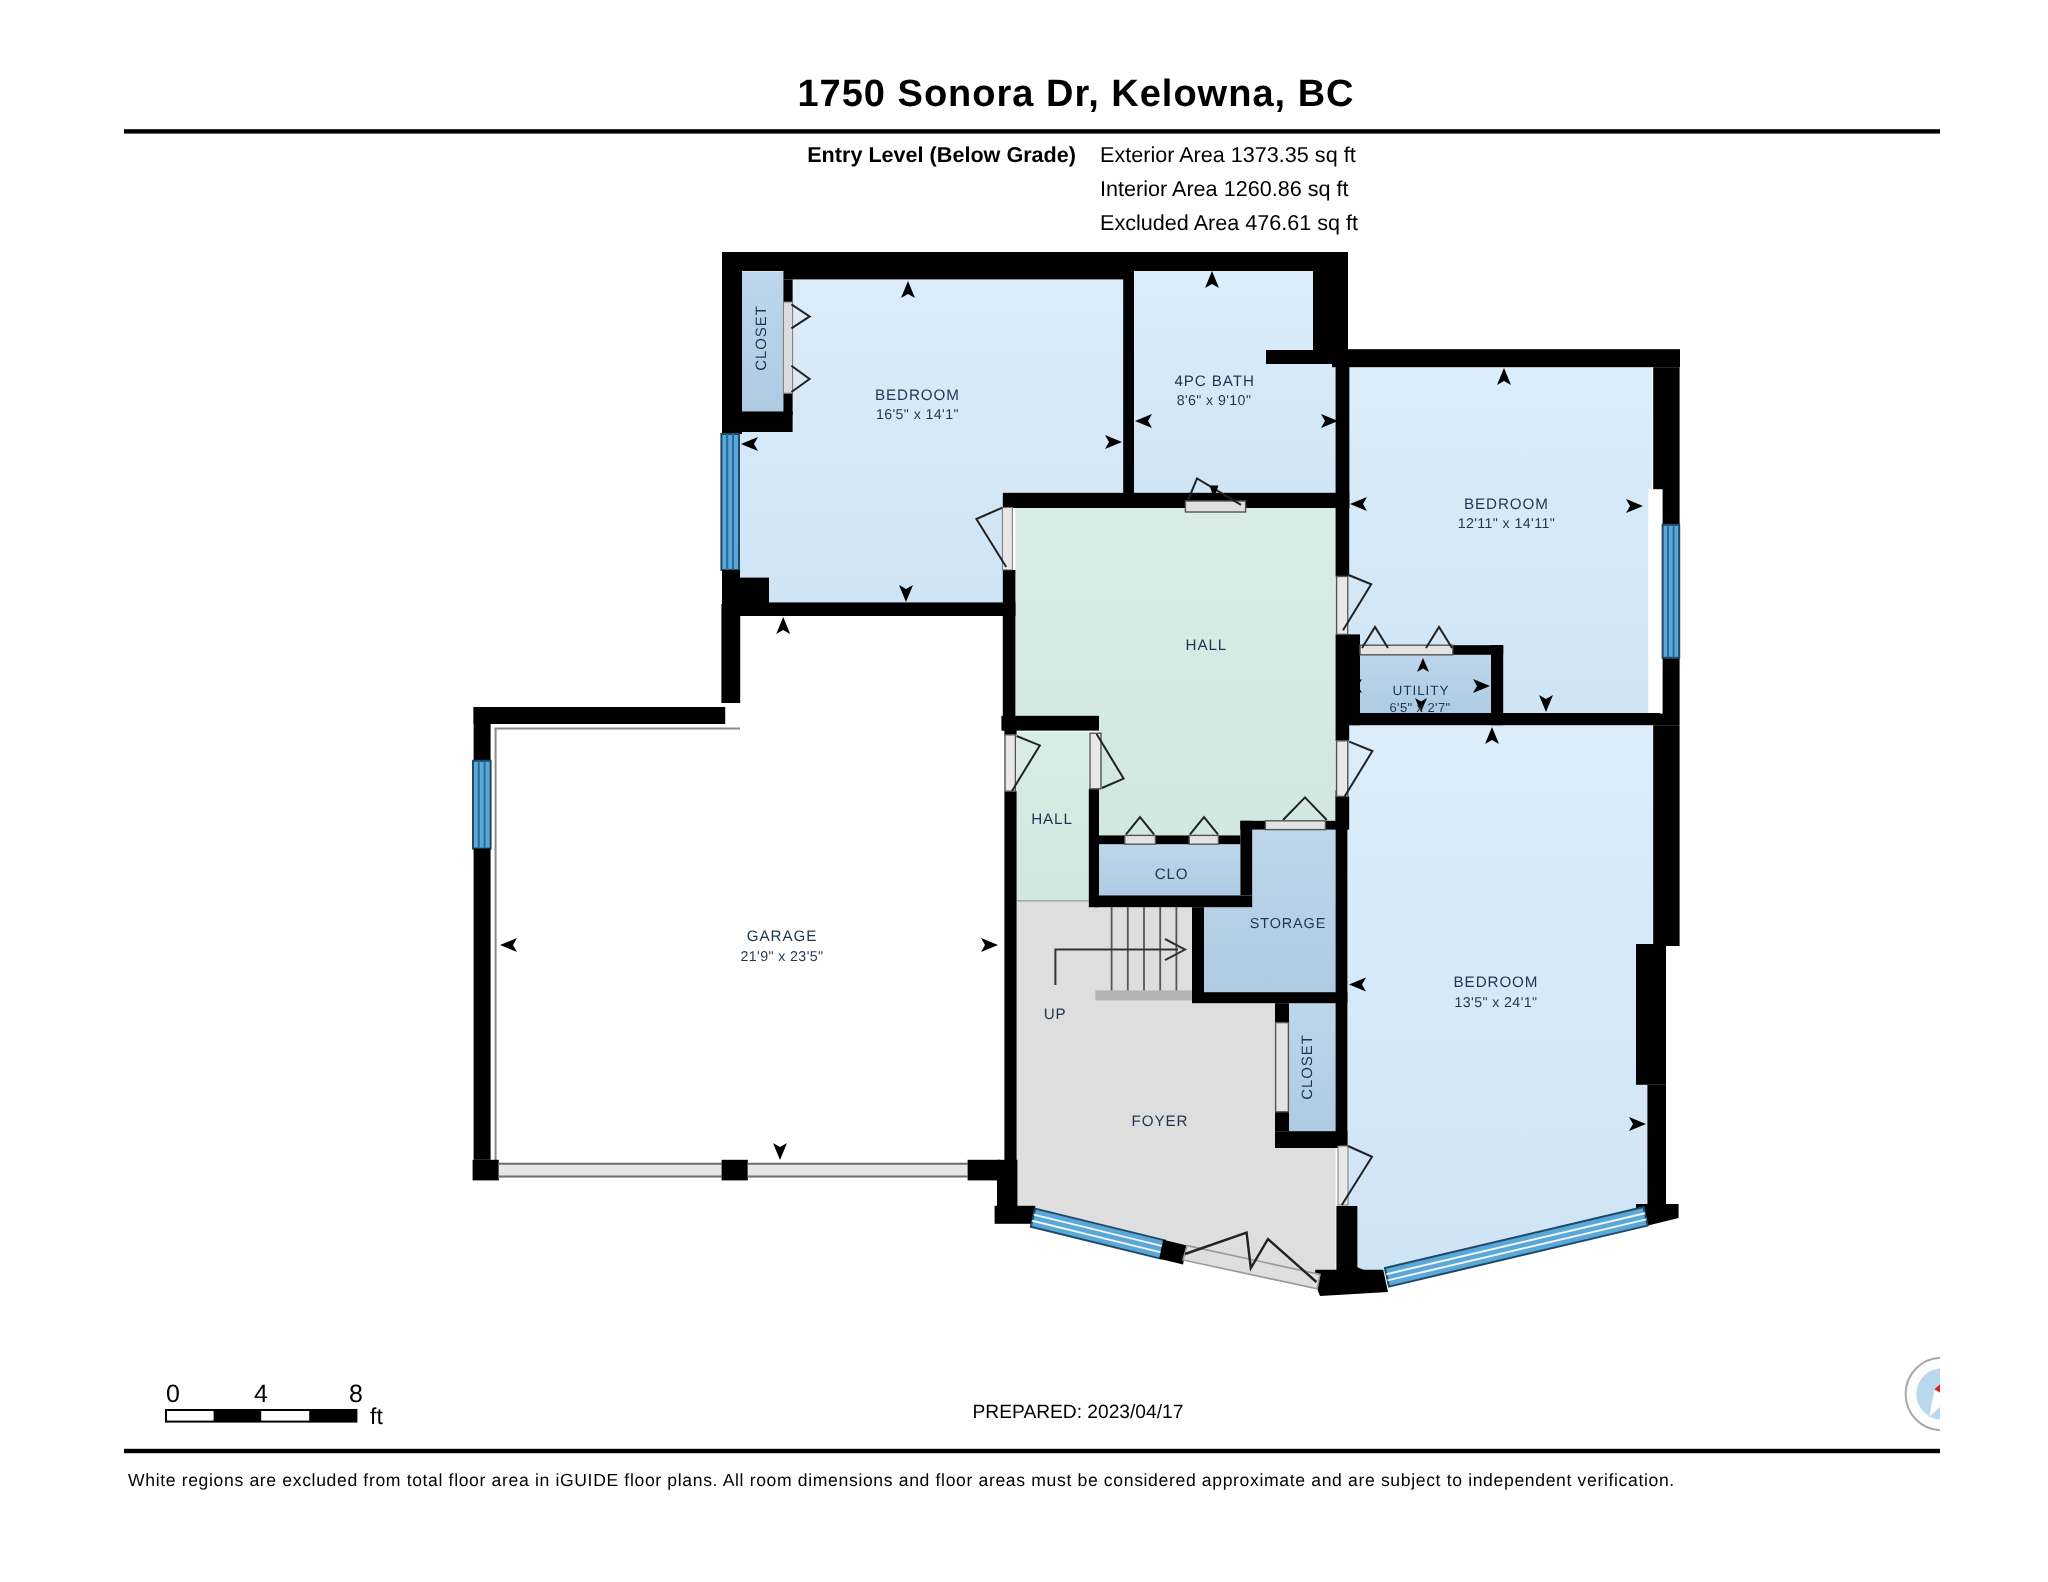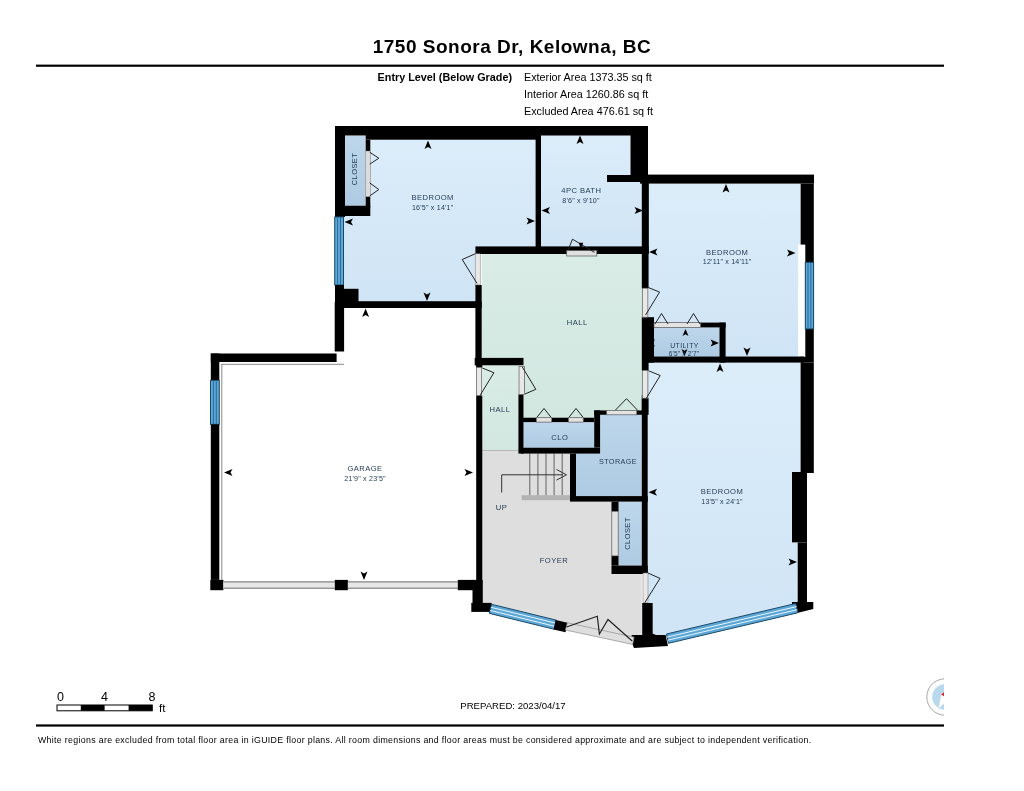--- a/index.html
+++ b/index.html
@@ -1,16 +1,16 @@
 <!DOCTYPE html>
 <html><head>
 <meta charset="utf-8">
 <style>
   html,body{margin:0;padding:0;background:#fff;}
-  .page{position:relative;width:944px;height:791px;background:#fff;font-family:"Liberation Sans",sans-serif;overflow:hidden;}
+  .page{position:relative;width:944px;height:791px;background:#fff;font-family:"Liberation Sans",sans-serif;overflow:hidden;margin-left:26px;}
   svg{position:absolute;left:0;top:0;}
   .lbl{font-family:"Liberation Sans",sans-serif;fill:#1e3750;letter-spacing:0.45px;}
   .dim{font-family:"Liberation Sans",sans-serif;fill:#1e3750;letter-spacing:0.2px;}
 </style>
 </head>
 <body>
 <div class="page">
 <svg width="1024" height="791" viewBox="0 0 1024 791">
 
 <defs>

